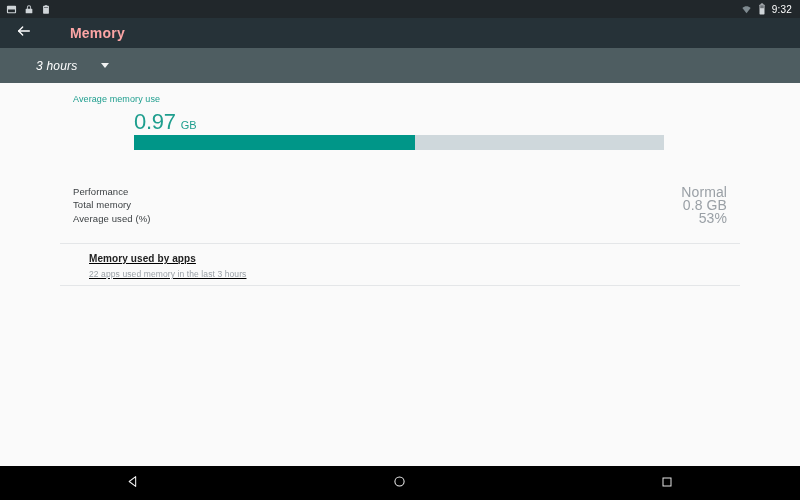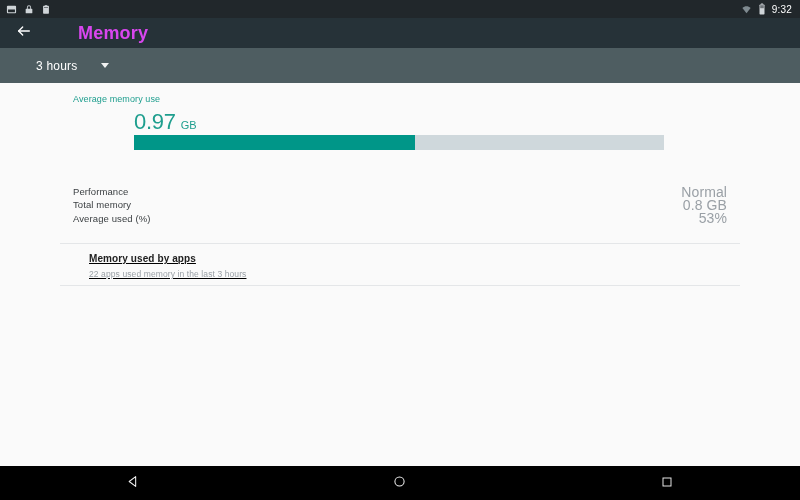--- a/index.html
+++ b/index.html
@@ -29,33 +29,33 @@
     position:absolute; top:18px; left:0; width:800px; height:30px;
     background:#263238;
     display:flex; align-items:center;
   }
   .back-btn {
     width:48px; height:30px;
     display:flex; align-items:center; justify-content:center;
     cursor:pointer;
   }
   .ab-title {
-    color:#d946ef; font-size:18px; font-weight:bold;
-    letter-spacing:.2px; margin-left:30px;
+    color:#fca5a5; font-size:14px; font-weight:bold;
+    letter-spacing:.2px; margin-left:22px;
   }
 
   
   .filterbar {
     position:absolute; top:48px; left:0; width:800px; height:35px;
     background:#4e5d61;
     display:flex; align-items:center;
   }
   .spinner {
     display:flex; align-items:center; gap:24px;
-    margin-left:36px; cursor:pointer;
+    margin-left:36px; cursor:pointer;font-style:italic;
   }
   .spinner-label { color:#ffffff; font-size:12px; letter-spacing:.2px; }
   .caret {
     width:0; height:0;
     border-left:4.5px solid transparent;
     border-right:4.5px solid transparent;
     border-top:5px solid #ffffff;
     opacity:.92;
   }
 

